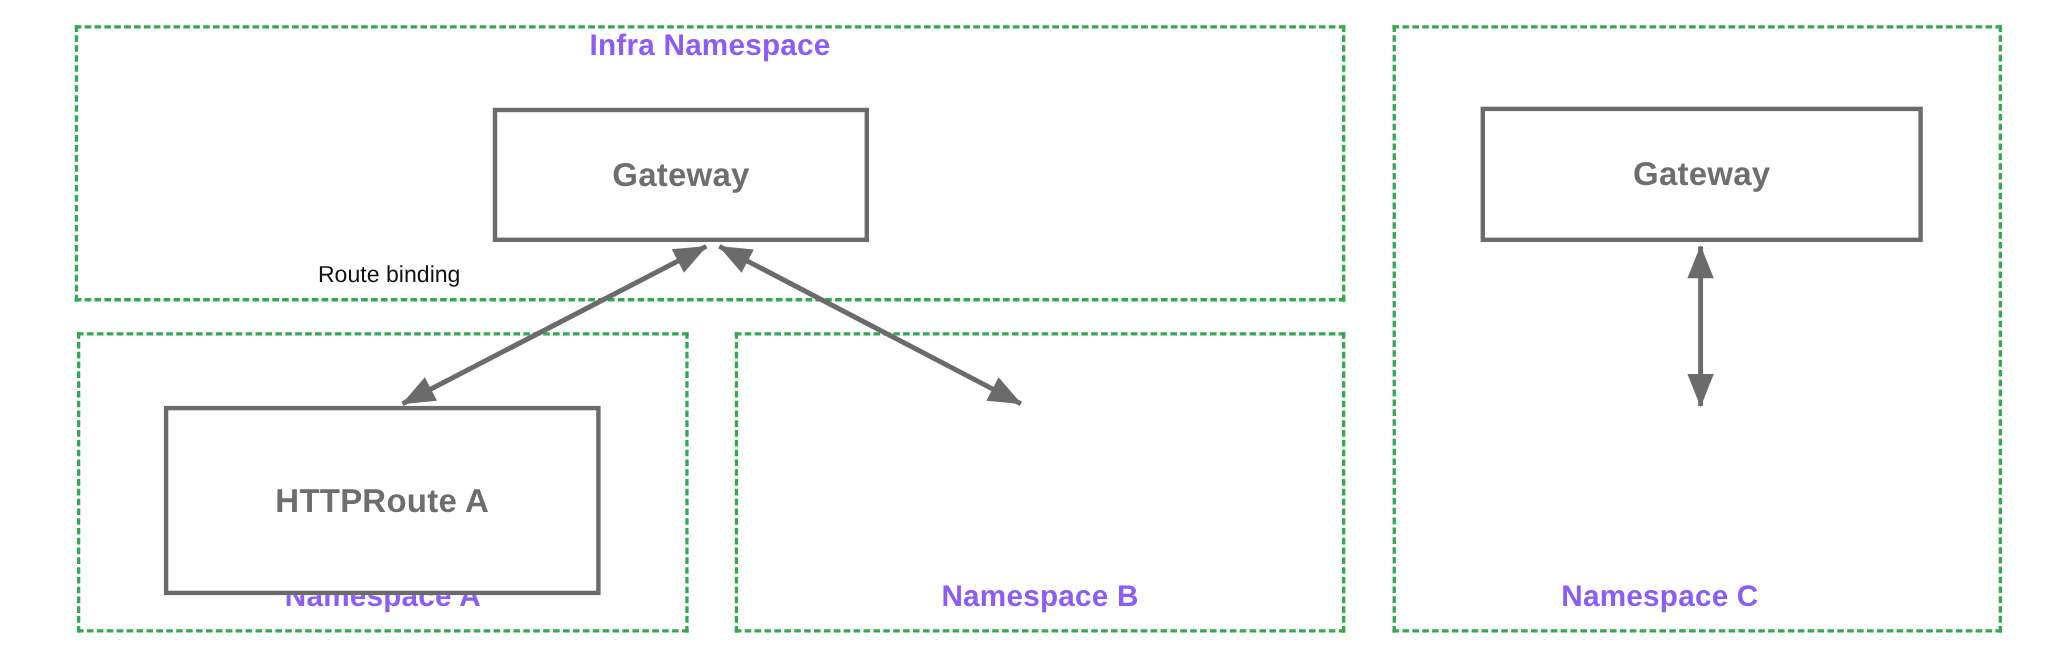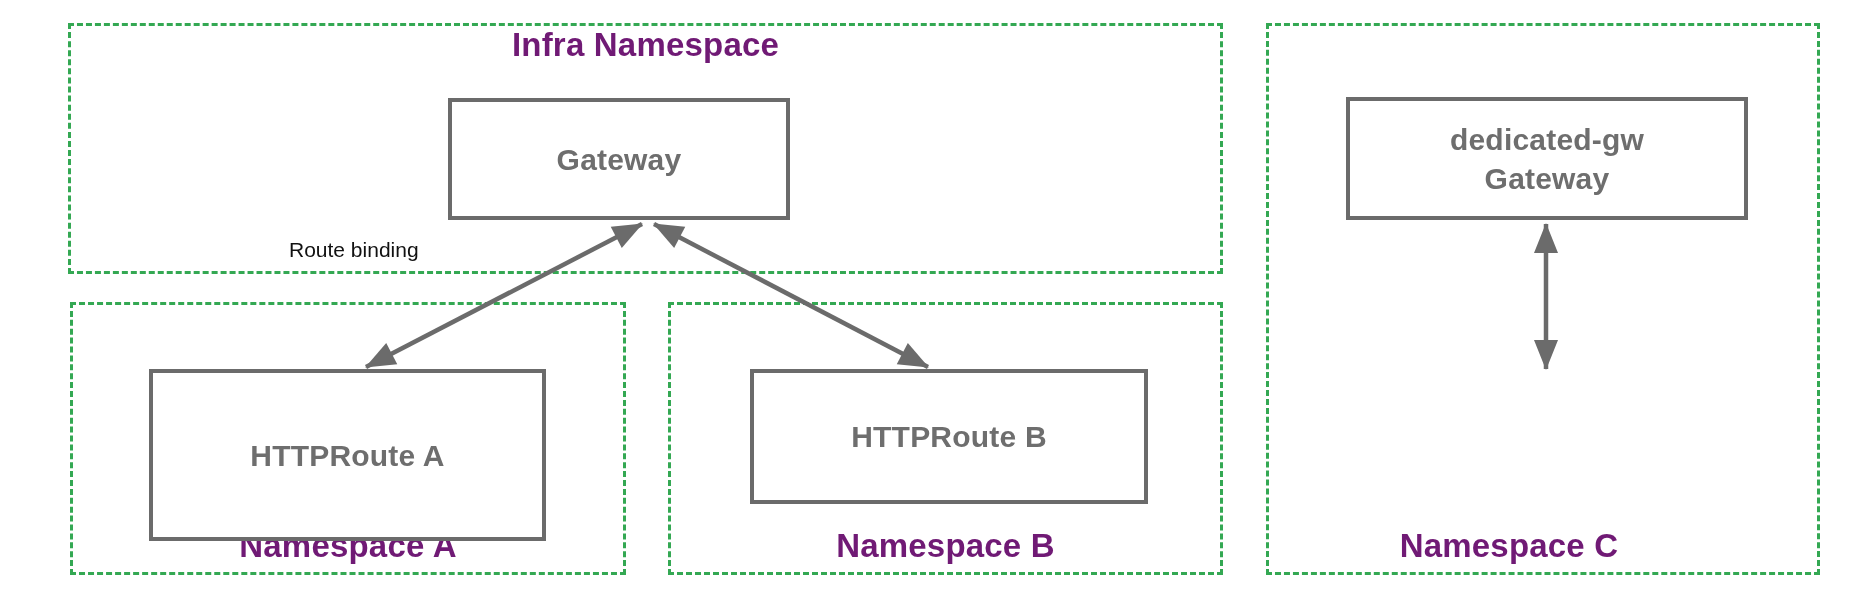--- a/index.html
+++ b/index.html
@@ -16,22 +16,22 @@
     overflow: hidden;
   }
   .ns-box {
     position: absolute;
     border: 3px dashed #34a853;
     box-sizing: border-box;
     background: transparent;
   }
   .ns-label {
     position: absolute;
-    color: #701a75;
-    font-size: 33px;
+    color: #8b5cf6;
+    font-size: 27px;
     font-weight: 700;
     text-align: center;
     letter-spacing: 0.2px;
     white-space: nowrap;
   }
   .node-box {
     position: absolute;
     border: 4px solid #6b6b6b;
     box-sizing: border-box;
     background: #ffffff;
@@ -74,26 +74,24 @@
 
   <div class="ns-label" style="left:68px; top:26px; width:1155px;">Infra Namespace</div>
   <div class="ns-label" style="left:70px; top:527px; width:556px;">Namespace A</div>
   <div class="ns-label" style="left:668px; top:527px; width:555px;">Namespace B</div>
   <div class="ns-label" style="left:1266px; top:527px; width:486px;">Namespace C</div>
 
   <div class="node-box" style="left:448px; top:98px; width:342px; height:122px;">
     <span>Gateway</span>
   </div>
   <div class="node-box" style="left:1346px; top:97px; width:402px; height:123px;">
-    <span>dedicated-gw</span>
     <span>Gateway</span>
   </div>
 
   <div class="node-box" style="left:149px; top:369px; width:397px; height:172px;">HTTPRoute A</div>
-  <div class="node-box" style="left:750px; top:369px; width:398px; height:135px;">HTTPRoute B</div>
 
   <div class="annotation" style="left:289px; top:238px;">Route binding</div>
 
   <svg class="connectors" viewBox="0 0 1860 600">
     <defs>
       <marker id="arrowhead" markerUnits="userSpaceOnUse" markerWidth="36" markerHeight="28" refX="30" refY="13" orient="auto-start-reverse">
         <path d="M1,1 L31,13 L1,25 Z" fill="#6b6b6b"></path>
       </marker>
     </defs>
     <line x1="642" y1="224" x2="366" y2="367" stroke="#6b6b6b" stroke-width="4.5" marker-start="url(#arrowhead)" marker-end="url(#arrowhead)"></line>

